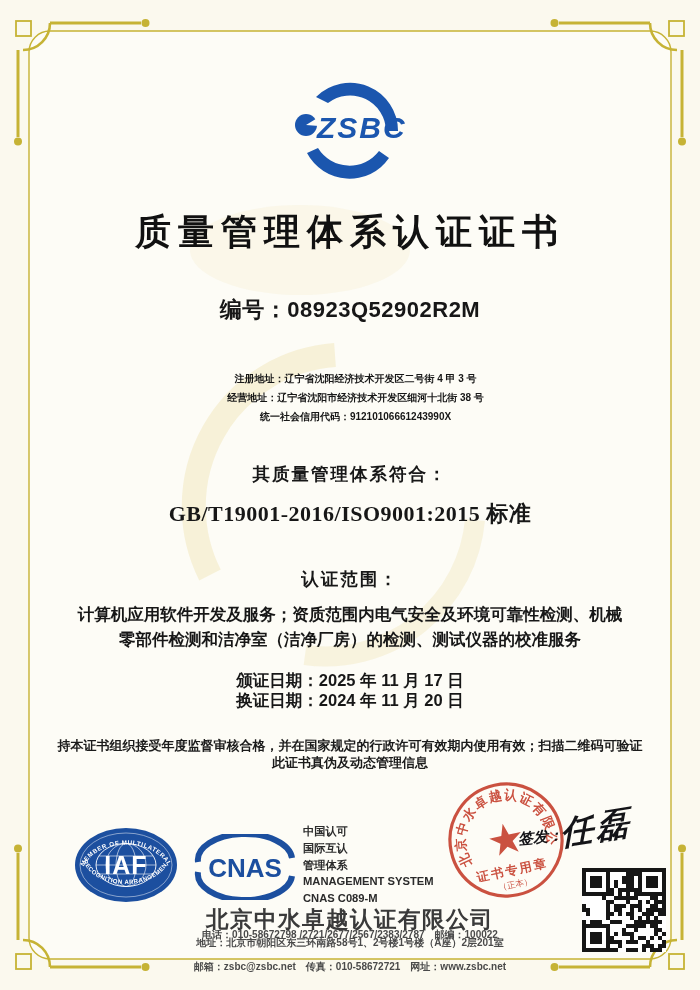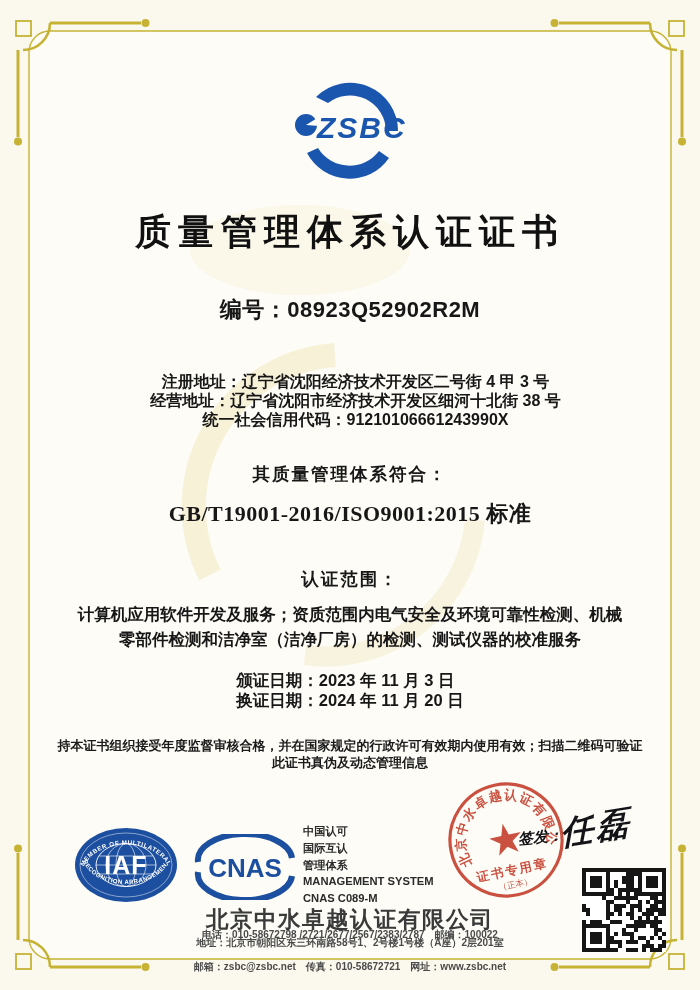--- a/index.html
+++ b/index.html
@@ -12,21 +12,21 @@
   svg{display:block;}
   .abs{position:absolute;}
   .bg-svg{left:0;top:0;z-index:0;}
   .frame-svg{left:0;top:0;z-index:1;}
   .layer{z-index:2;left:0;right:0;text-align:center;}
   .zsbc-svg{left:235px;top:76px;z-index:2;}
   .title{top:208px;font-size:36px;font-weight:800;letter-spacing:7px;color:#111;}
   .certno{top:267px;font-size:22px;font-weight:700;letter-spacing:.5px;margin-top:28px;}
   .hereby{top:297px;font-size:18px;font-weight:700;letter-spacing:7px;word-spacing:7px;}
   .company{top:331px;font-size:30px;font-weight:800;letter-spacing:1px;}
-  .addr{font-size:16px;font-weight:700;padding-left:11px;}
+  .addr{font-size:10px;font-weight:700;padding-left:11px;}
   .addr1{top:372px;} .addr2{top:391px;} .addr3{top:410px;}
   .conform{top:462px;font-size:17.5px;font-weight:700;letter-spacing:2px;}
   .standard{top:499px;font-size:22px;font-weight:700;letter-spacing:.5px;
     font-family:"Liberation Serif","DejaVu Serif",serif;}
   .scopelabel{top:567px;font-size:17.5px;font-weight:700;letter-spacing:2px;}
   .scope1{top:604px;font-size:16.5px;font-weight:700;}
   .scope2{top:629px;font-size:16.5px;font-weight:700;}
   .dates{top:671px;font-size:16.5px;font-weight:700;line-height:19.5px;}
   .dates>div{width:fit-content;margin:0 auto;text-align:left;}
   .dates-inner{display:inline-block;text-align:left;}
@@ -91,21 +91,21 @@
   <div class="abs layer addr addr2">经营地址：辽宁省沈阳市经济技术开发区细河十北街 38 号</div>
   <div class="abs layer addr addr3">统一社会信用代码：91210106661243990X</div>
   <div class="abs layer conform">其质量管理体系符合：</div>
   <div class="abs layer standard">GB/T19001-2016/ISO9001:2015 标准</div>
   <div class="abs layer scopelabel">认证范围：</div>
   <div class="abs layer scope2">零部件检测和洁净室（洁净厂房）的检测、测试仪器的校准服务</div>
   <div class="abs layer scope1">计算机应用软件开发及服务；资质范围内电气安全及环境可靠性检测、机械</div>
 
   <div class="abs layer dates">
     <div class="dates-inner">
-      <div>颁证日期：2023 年 11 月 3 日</div>
+      <div>颁证日期：2025 年 11 月 17 日</div>
       <div>换证日期：2024 年 11 月 20 日</div>
     </div>
   </div>
 
   <div class="abs layer disc disc2">此证书真伪及动态管理信息</div>
   <div class="abs layer disc disc1">持本证书组织接受年度监督审核合格，并在国家规定的行政许可有效期内使用有效；扫描二维码可验证</div>
 
   <svg class="abs iaf-svg" width="112" height="80" viewBox="0 0 112 80">
     <ellipse cx="56" cy="40" rx="51" ry="37" fill="#1c4f9f"></ellipse>
     <ellipse cx="56" cy="40" rx="46" ry="32" fill="none" stroke="#ffffff" stroke-width="0.6" opacity="0.8"></ellipse>

